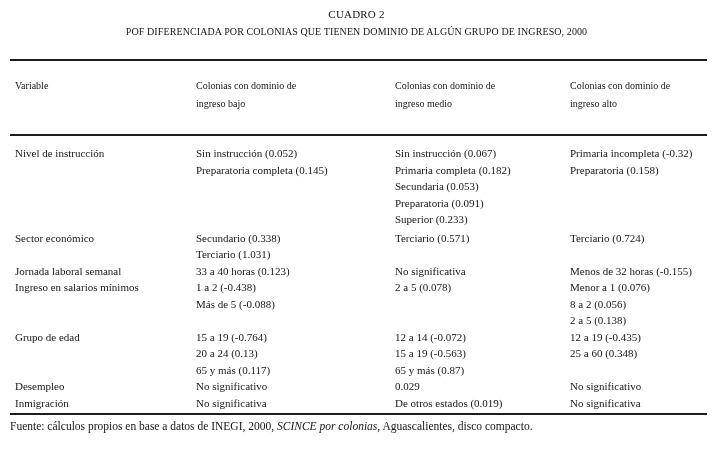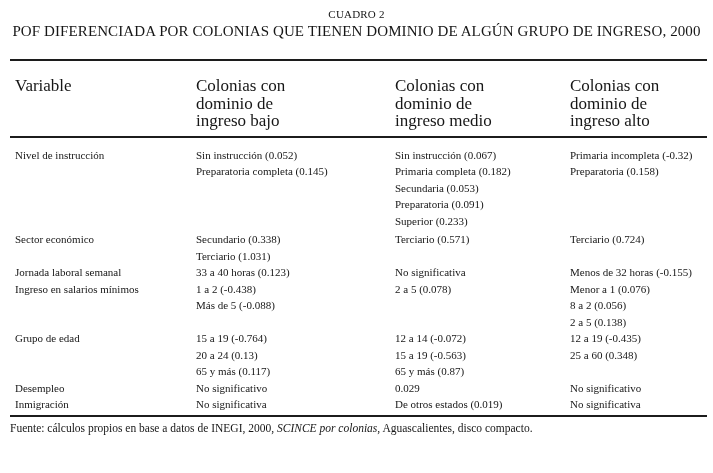--- a/index.html
+++ b/index.html
@@ -17,44 +17,44 @@
     box-sizing: border-box;
     padding-top: 6px;
   }
   .title-block { text-align: center; }
   .doc-title {
     font-size: 11px;
     line-height: 17px;
     letter-spacing: 0.2px;
   }
   .doc-subtitle {
-    font-size: 15px;
+    font-size: 10px;
     line-height: 17px;
     letter-spacing: 0.1px;
     white-space: nowrap;
   }
   table.main {
     border-collapse: collapse;
     table-layout: fixed;
     width: 697px;
     margin: 19px 6px 0 10px;
     border-top: 2px solid #1c1c1c;
     border-bottom: 2px solid #1c1c1c;
   }
   col.c1 { width: 186px; }
   col.c2 { width: 199px; }
   col.c3 { width: 175px; }
   col.c4 { width: 137px; }
   thead th {
     font-weight: normal;
     text-align: left;
     vertical-align: top;
-    font-size: 17px;
+    font-size: 10px;
     line-height: 17.5px;
-    padding: 16px 0 6px 0;
+    padding: 16px 0 22px 0;
     border-bottom: 2px solid #1c1c1c;
   }
   thead th .hwrap {
     display: inline-block;
     max-width: 129px;
   }
   thead th:first-child, tbody td:first-child { padding-left: 5px; }
   tbody td {
     vertical-align: top;
     font-size: 11px;

